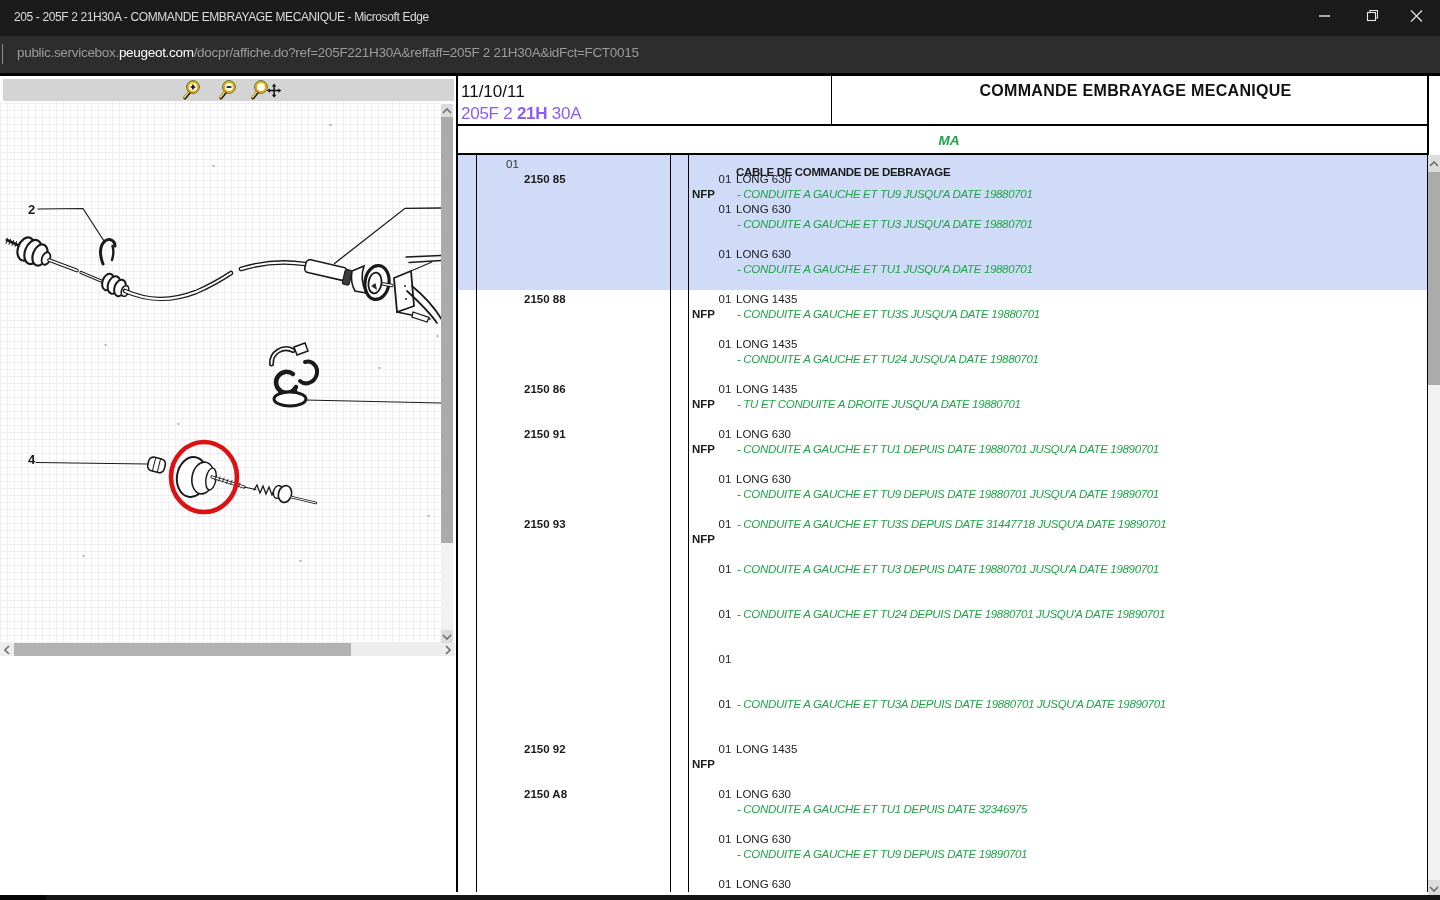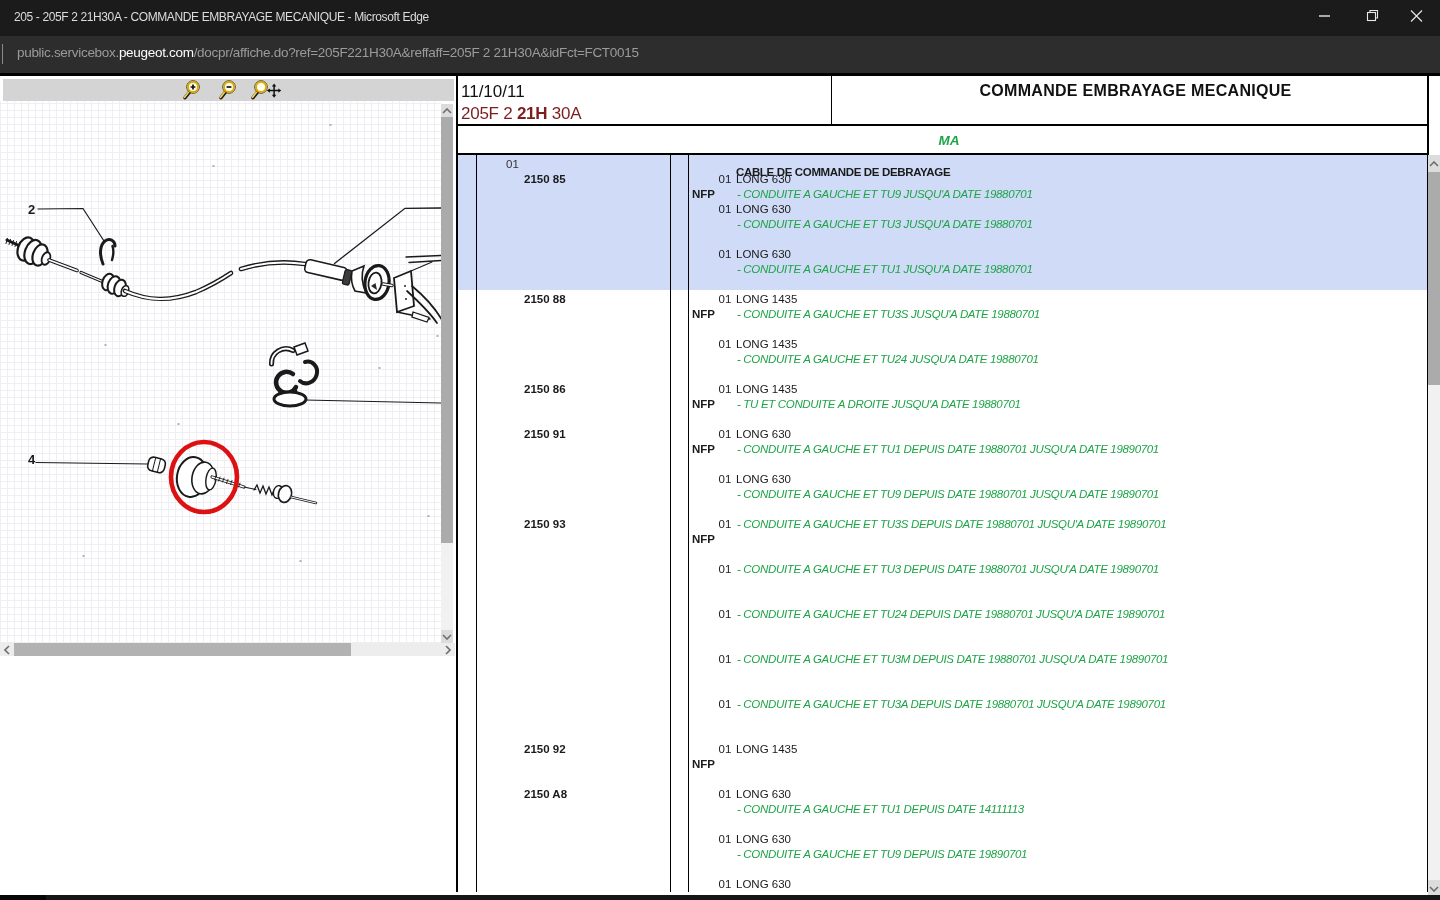--- a/index.html
+++ b/index.html
@@ -27,21 +27,21 @@
 #hl { left:458px; top:155px; width:970px; height:135px; background:#cfdbf7; }
 .t { position:absolute; font-size:11.5px; line-height:15px; height:15px; color:#1a1a1a; white-space:pre;margin-left:46px; }
 .c1 { left:458px; width:17px; text-align:center; color:#333; }
 .ref { left:478px; font-weight:bold; }
 .nfp { left:476px; width:193px; text-align:right; font-weight:bold; }
 .qty { left:670px; width:18px; text-align:center; color:#222; }
 .bdesc { left:690px; font-weight:bold; letter-spacing:-0.35px; }
 .desc { left:690px; }
 .grn { left:691px; color:#1ea447; font-style:italic; letter-spacing:-0.33px; }
 #hdrdate { left:461px; top:82px; font-size:17px; color:#111; }
-#hdrref  { left:461px; top:104px; font-size:17px; color:#7f1d1d; letter-spacing:-0.25px; }
+#hdrref  { left:461px; top:104px; font-size:17px; color:#8b5cf6; letter-spacing:-0.25px; }
 #hdrtitle { left:838px; top:82px; width:595px; text-align:center; font-size:16px; font-weight:bold; color:#111; letter-spacing:0.3px; }
 #ma { left:458px; top:133px; width:982px; text-align:center; font-size:13.5px; font-style:italic; font-weight:bold; color:#1ea447; }
 </style></head>
 <body>
 <div id="page">
   <div class="abs" id="titlebar"></div>
   <div class="abs" id="titletext">205 - 205F 2 21H30A - COMMANDE EMBRAYAGE MECANIQUE - Microsoft Edge</div>
   <svg class="abs" style="left:1306px;top:0" width="134" height="32" viewBox="0 0 134 32">
     <g stroke="#e8e8e8" stroke-width="1.1" fill="none">
       <path d="M13,16 L24,16" stroke-width="1.4"></path>
@@ -262,38 +262,37 @@
 <div class="t ref" style="top:427px">2150 91</div>
 <div class="t qty" style="top:427px">01</div>
 <div class="t desc" style="top:427px">LONG 630</div>
 <div class="t nfp" style="top:442px">NFP</div>
 <div class="t grn" style="top:442px">- CONDUITE A GAUCHE ET TU1 DEPUIS DATE 19880701 JUSQU'A DATE 19890701</div>
 <div class="t qty" style="top:472px">01</div>
 <div class="t desc" style="top:472px">LONG 630</div>
 <div class="t grn" style="top:487px">- CONDUITE A GAUCHE ET TU9 DEPUIS DATE 19880701 JUSQU'A DATE 19890701</div>
 <div class="t ref" style="top:517px">2150 93</div>
 <div class="t qty" style="top:517px">01</div>
-<div class="t grn" style="top:517px">- CONDUITE A GAUCHE ET TU3S DEPUIS DATE 19880701 JUSQU'A DATE 19890701</div>
+<div class="t grn" style="top:517px">- CONDUITE A GAUCHE ET TU3S DEPUIS DATE 31447718 JUSQU'A DATE 19890701</div>
 <div class="t nfp" style="top:532px">NFP</div>
 <div class="t qty" style="top:562px">01</div>
 <div class="t grn" style="top:562px">- CONDUITE A GAUCHE ET TU3 DEPUIS DATE 19880701 JUSQU'A DATE 19890701</div>
 <div class="t qty" style="top:607px">01</div>
 <div class="t grn" style="top:607px">- CONDUITE A GAUCHE ET TU24 DEPUIS DATE 19880701 JUSQU'A DATE 19890701</div>
 <div class="t qty" style="top:652px">01</div>
-<div class="t grn" style="top:652px">- CONDUITE A GAUCHE ET TU3M DEPUIS DATE 19880701 JUSQU'A DATE 19890701</div>
 <div class="t qty" style="top:697px">01</div>
 <div class="t grn" style="top:697px">- CONDUITE A GAUCHE ET TU3A DEPUIS DATE 19880701 JUSQU'A DATE 19890701</div>
 <div class="t ref" style="top:742px">2150 92</div>
 <div class="t qty" style="top:742px">01</div>
 <div class="t desc" style="top:742px">LONG 1435</div>
 <div class="t nfp" style="top:757px">NFP</div>
 <div class="t ref" style="top:787px">2150 A8</div>
 <div class="t qty" style="top:787px">01</div>
 <div class="t desc" style="top:787px">LONG 630</div>
-<div class="t grn" style="top:802px">- CONDUITE A GAUCHE ET TU1 DEPUIS DATE 14111113</div>
+<div class="t grn" style="top:802px">- CONDUITE A GAUCHE ET TU1 DEPUIS DATE 32346975</div>
 <div class="t qty" style="top:832px">01</div>
 <div class="t desc" style="top:832px">LONG 630</div>
 <div class="t grn" style="top:847px">- CONDUITE A GAUCHE ET TU9 DEPUIS DATE 19890701</div>
 <div class="t qty" style="top:877px">01</div>
 <div class="t desc" style="top:877px">LONG 630</div>
 
   <div class="abs sb" style="left:1428px;top:155px;width:12px;height:742px"></div>
   <div class="abs sbbox" style="left:1428px;top:155px;width:12px;height:17px">
     <svg width="10" height="6" viewBox="0 0 10 6">
         <path d="M1,5 L5,1 L9,5" stroke="#6e6e6e" stroke-width="1.6" fill="none"></path>

